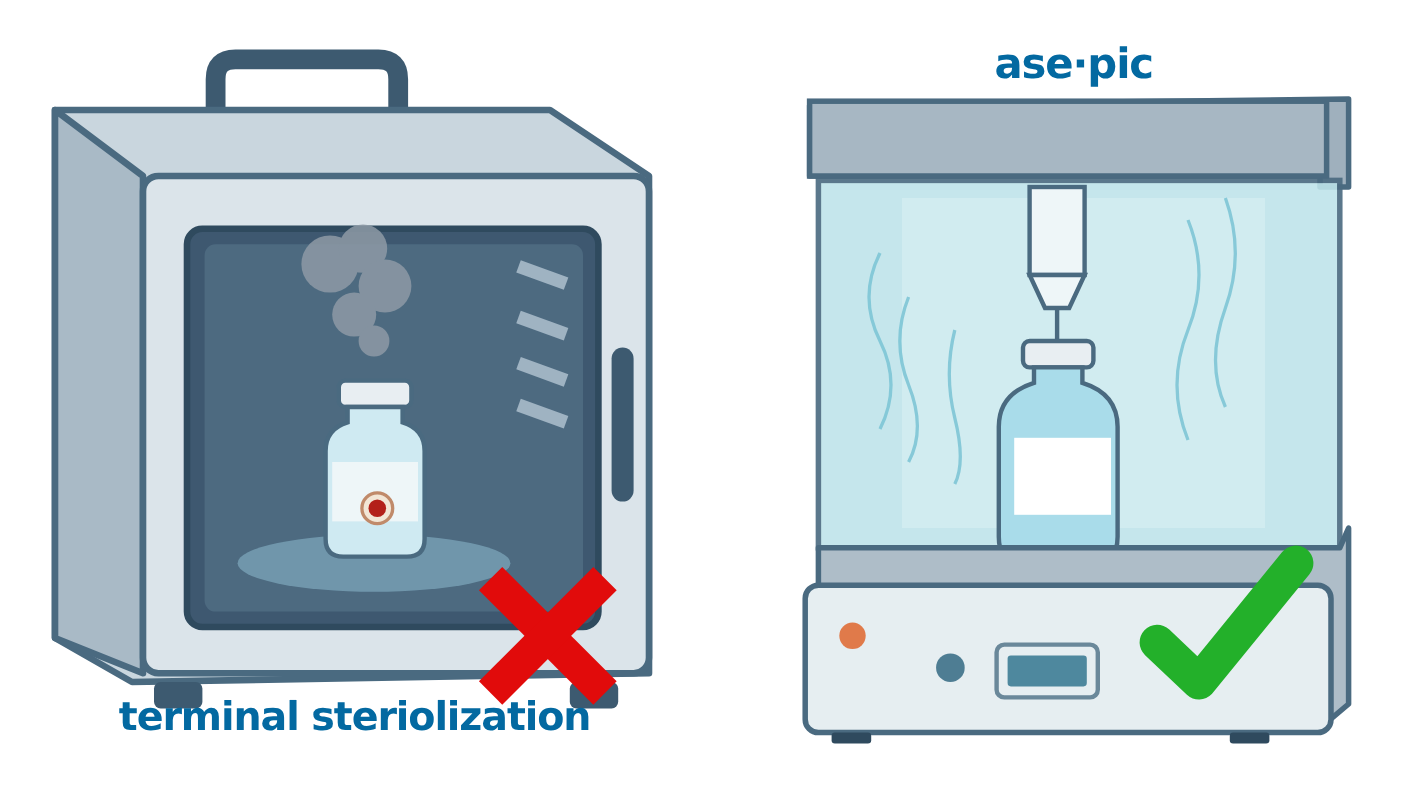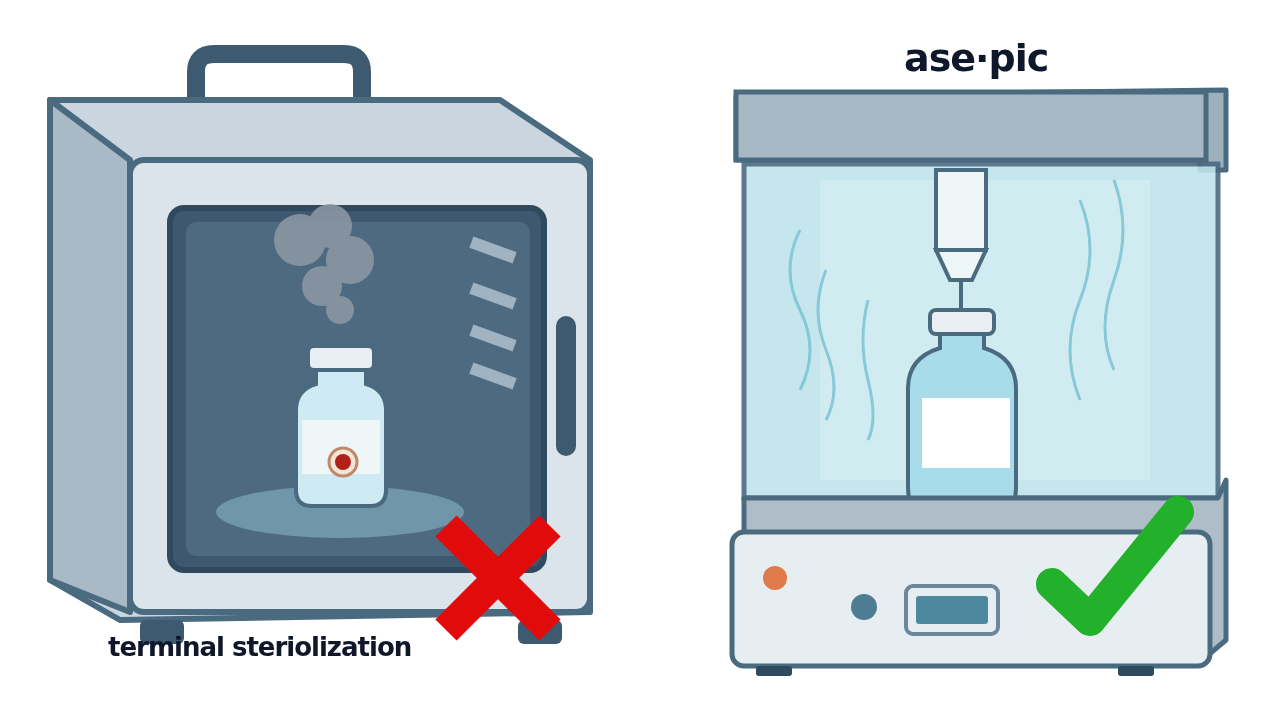--- a/index.html
+++ b/index.html
@@ -1,19 +1,19 @@
 <!DOCTYPE html>
 <html><head>
 <meta charset="utf-8">
 <style>
   html,body{margin:0;padding:0;background:#fff;}
   body{width:1280px;height:720px;position:relative;overflow:hidden;font-family:"DejaVu Sans","Liberation Sans",sans-serif;}
   .abs{position:absolute;}
-  .label{font-weight:bold;color:#0f172a;letter-spacing:-1px;}
-  #lbl-left{left:108px;top:632px;font-size:26px;}
+  .label{font-weight:bold;color:#0369a1;letter-spacing:-1px;}
+  #lbl-left{left:108px;top:632px;font-size:36px;}
   #lbl-right{left:904px;top:36px;font-size:38px;}
   svg{position:absolute;left:0;top:0;}
 </style>
 </head>
 <body>
 
 <svg width="1280" height="720" viewBox="0 0 1280 720">
 
   <g>
     <path d="M196 112 v-40 q0-18 18-18 h130 q18 0 18 18 v40" fill="none" stroke="#3d5a70" stroke-width="18" stroke-linecap="round"></path>

